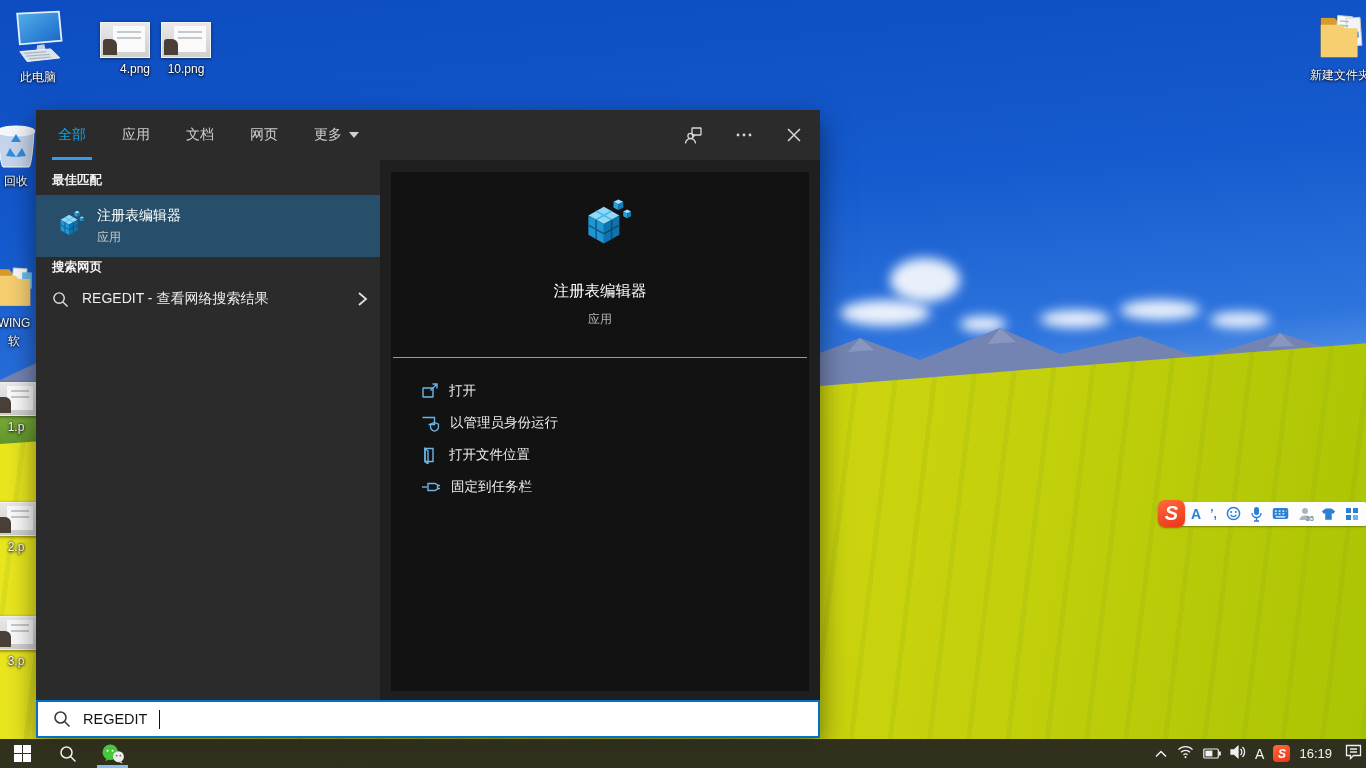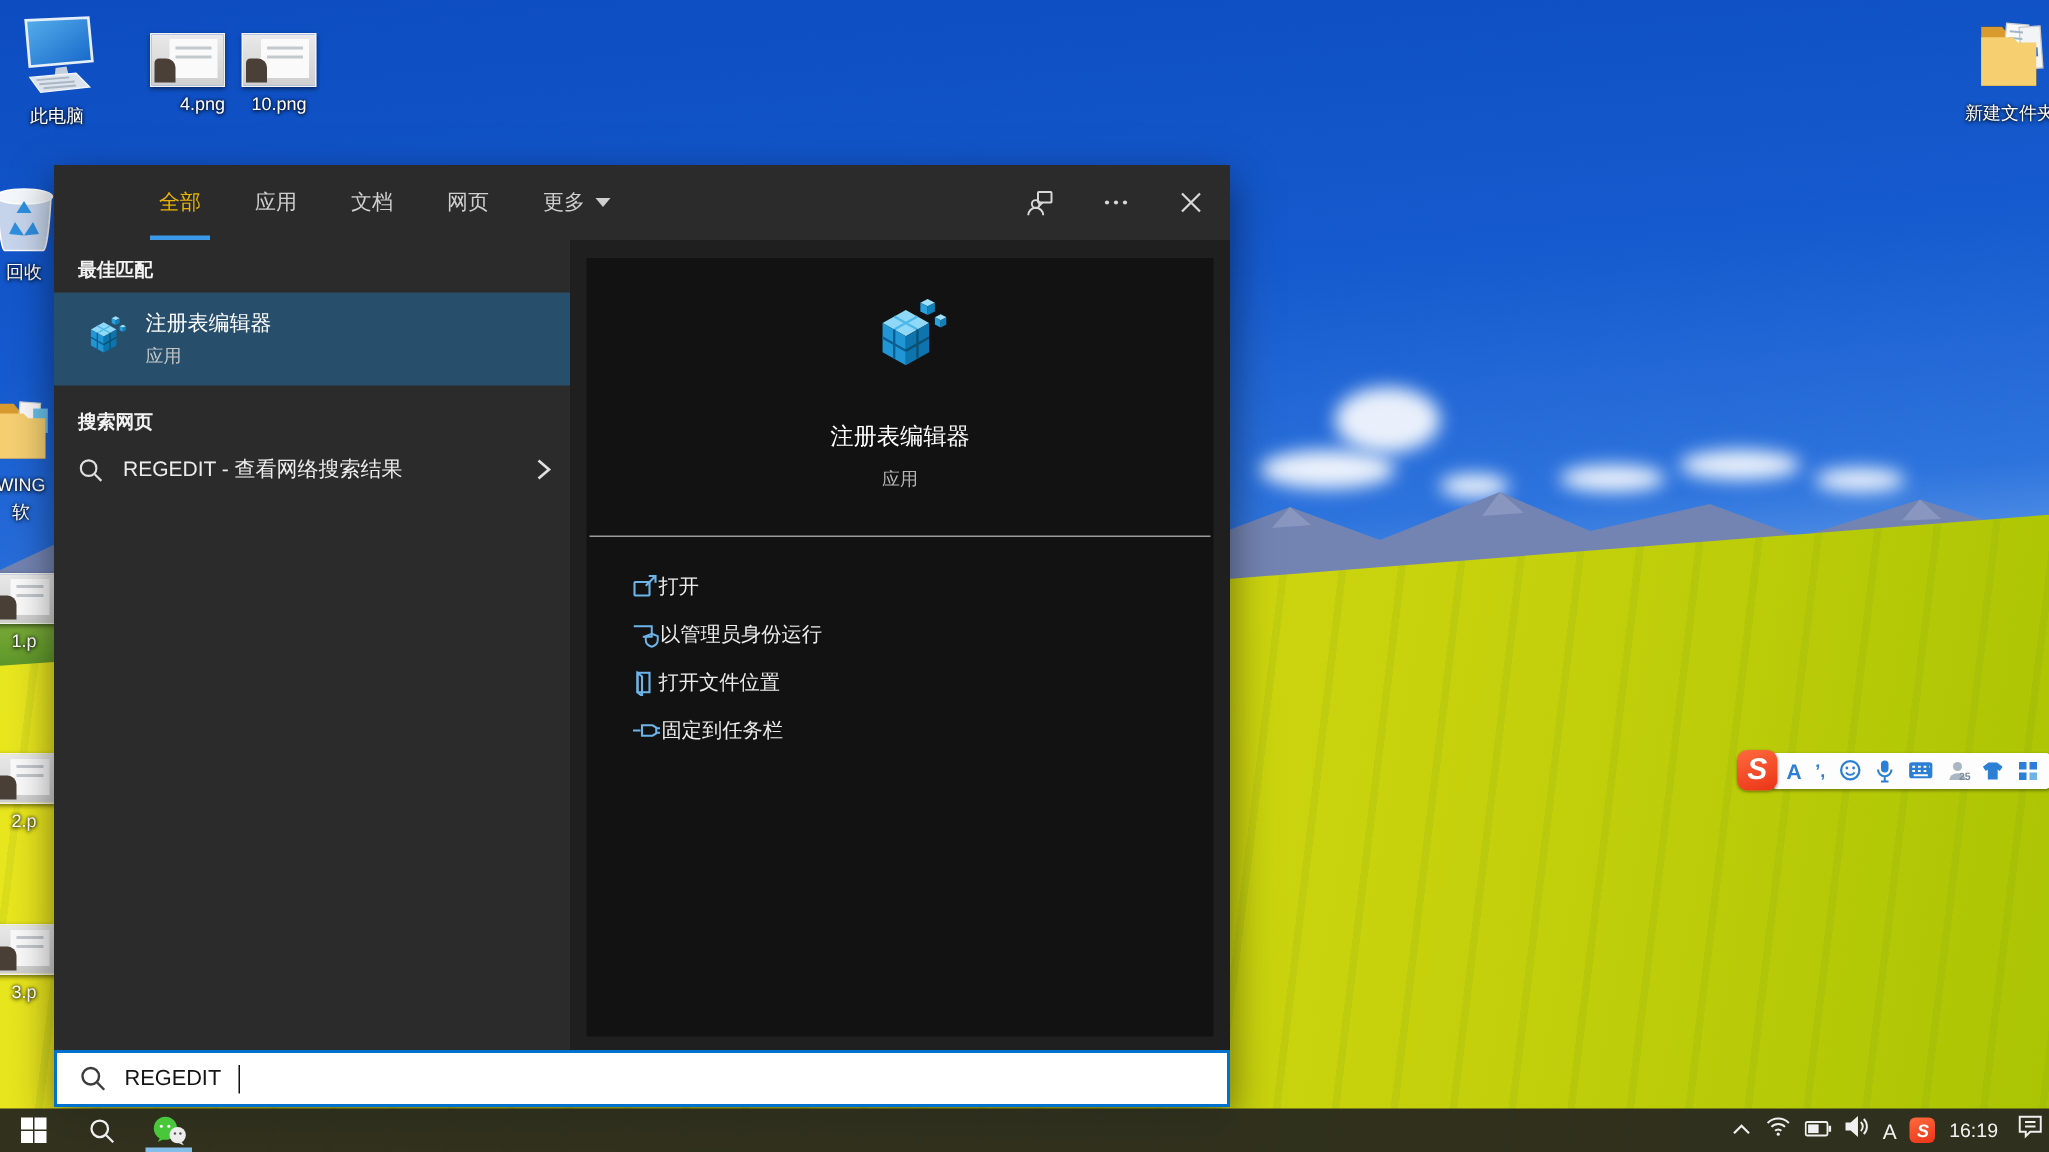--- a/index.html
+++ b/index.html
@@ -44,47 +44,47 @@
   .watermark { position:absolute; right:8px; top:698px; z-index:6; font-size:30px; font-weight:bold; color:#fff;
                letter-spacing:1px; text-shadow:0 1px 4px rgba(0,0,0,.35); }
 
   
   .search-panel { position:absolute; left:36px; top:110px; width:784px; height:628px; z-index:40;
                   box-shadow:0 10px 26px rgba(0,0,0,.5); }
   .panel-header { position:absolute; left:0; top:0; right:0; height:50px; background:#2b2b2b;
                   display:flex; align-items:center; padding:0 16px; }
   .tabs { display:flex; gap:24px; align-items:center; height:100%; }
   .tab { position:relative; height:100%; display:flex; align-items:center; padding:0 6px; font-size:14px; color:#cfcfcf; cursor:default; }
-  .tab.selected { color:#eab308;margin-left:48px; }
+  .tab.selected { color:#0ea5e9; }
   .tab .underline { position:absolute; left:0; right:0; bottom:0; height:3px; background:#3a9ae8; }
   .caret-down { width:0; height:0; border-left:5px solid transparent; border-right:5px solid transparent;
                 border-top:6px solid #cfcfcf; margin-left:7px; }
   .header-actions { margin-left:auto; display:flex; align-items:center; gap:30px; }
   .hicon { width:20px; height:20px; display:flex; align-items:center; justify-content:center; color:#ddd; }
 
   .panel-body { position:absolute; left:0; top:50px; right:0; bottom:38px; display:flex; }
   .results-col { width:344px; background:#2b2b2b; padding-top:10px; }
   .section-label { font-size:12.5px; font-weight:bold; color:#f2f2f2; padding-left:16px; height:20px;
                    display:flex; align-items:center; }
   .result-row { margin-top:5px; height:62px; background:#274f6b; display:flex; align-items:center;
                 gap:13px; padding-left:14px; }
   .rr-title { font-size:14px; color:#fff; }
   .rr-sub { font-size:12px; color:#c6c6c6; margin-top:4px; }
-  .web-label { margin-top:14px; }
+  .web-label { }
   .web-row { position:relative; height:44px; display:flex; align-items:center; gap:13px; padding-left:16px;
              font-size:14px; color:#ececec; }
   .web-chev { position:absolute; right:12px; }
 
   .detail-col { flex:1; background:#1f1f1f; padding:12px 11px 9px 11px; }
   .detail-inner { width:100%; height:100%; background:#121212; display:flex; flex-direction:column; align-items:center; }
   .detail-title { margin-top:23px; font-size:15.5px; color:#fff; }
   .detail-sub { margin-top:9px; font-size:12px; color:#b5b5b5; }
   .divider { margin-top:29px; width:calc(100% - 4px); border-top:1px solid #9a9a9a; }
   .actions { align-self:stretch; padding:17px 0 0 30px; }
-  .action-row { height:32px; display:flex; align-items:center; gap:0; font-size:13.5px; color:#ececec; }
+  .action-row { height:32px; display:flex; align-items:center; gap:10px; font-size:13.5px; color:#ececec; }
   .action-row svg { flex:0 0 auto; }
 
   .panel-searchbox { position:absolute; left:0; right:0; bottom:0; height:38px; background:#fff;
                      border:2px solid #0071cc; display:flex; align-items:center; gap:12px; padding-left:15px; }
   .panel-searchbox .query { font-size:14.5px; color:#141414; }
   .caret-bar { width:1px; height:19px; background:#111; }
 
   
   .taskbar { position:absolute; left:0; top:739px; width:1366px; height:29px; z-index:50;
              background:rgba(42,42,30,.96); display:flex; align-items:stretch; }

